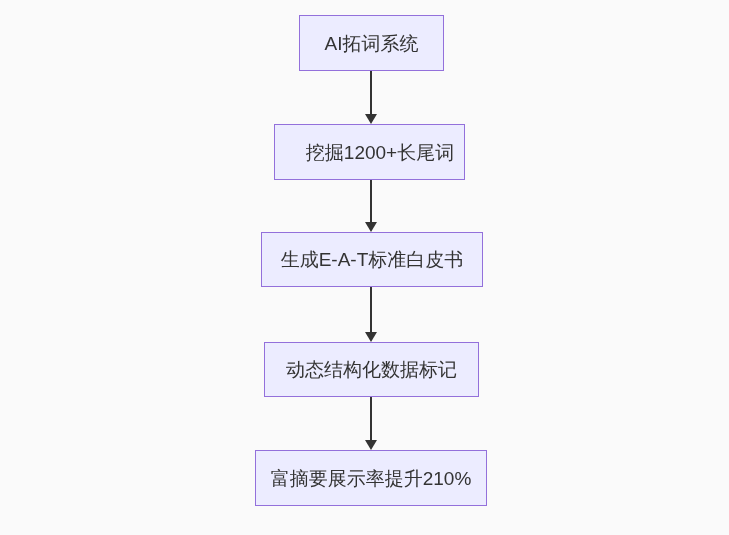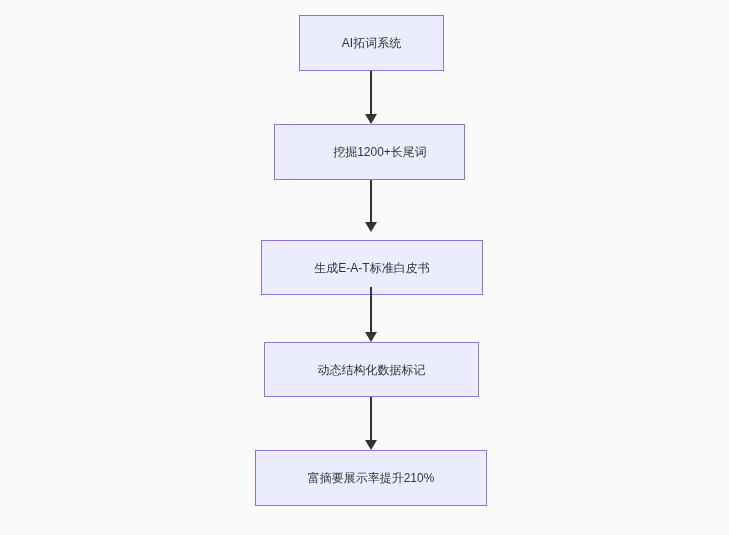--- a/index.html
+++ b/index.html
@@ -26,21 +26,21 @@
   .node {
     position: absolute;
     background: var(--node-fill);
     border: 1.5px solid var(--node-border);
     display: flex;
     align-items: center;
     justify-content: center;
   }
   .node-label {
     color: var(--text);
-    font-size: 12px;
+    font-size: 19px;
     line-height: 1;
     white-space: nowrap;
   }
   .edge {
     position: absolute;
     display: flex;
     flex-direction: column;
     align-items: center;
   }
   .edge .arrow-line {
@@ -72,21 +72,21 @@
 
   <div class="node" style="left:274px; top:124px; width:191px; height:56px;padding-left:21px;">
     <span class="node-label">挖掘1200+长尾词</span>
   </div>
 
   <div class="edge" style="left:365px; top:180px; width:12px; height:52px;">
     <div class="arrow-line"></div>
     <div class="arrow-head"></div>
   </div>
 
-  <div class="node" style="left:261px; top:240px; width:222px; height:55px;">
+  <div class="node" style="left:261px; top:232px; width:222px; height:55px;">
     <span class="node-label">生成E-A-T标准白皮书</span>
   </div>
 
   <div class="edge" style="left:365px; top:287px; width:12px; height:55px;">
     <div class="arrow-line"></div>
     <div class="arrow-head"></div>
   </div>
 
   <div class="node" style="left:264px; top:342px; width:215px; height:55px;align-items:center;">
     <span class="node-label">动态结构化数据标记</span>

